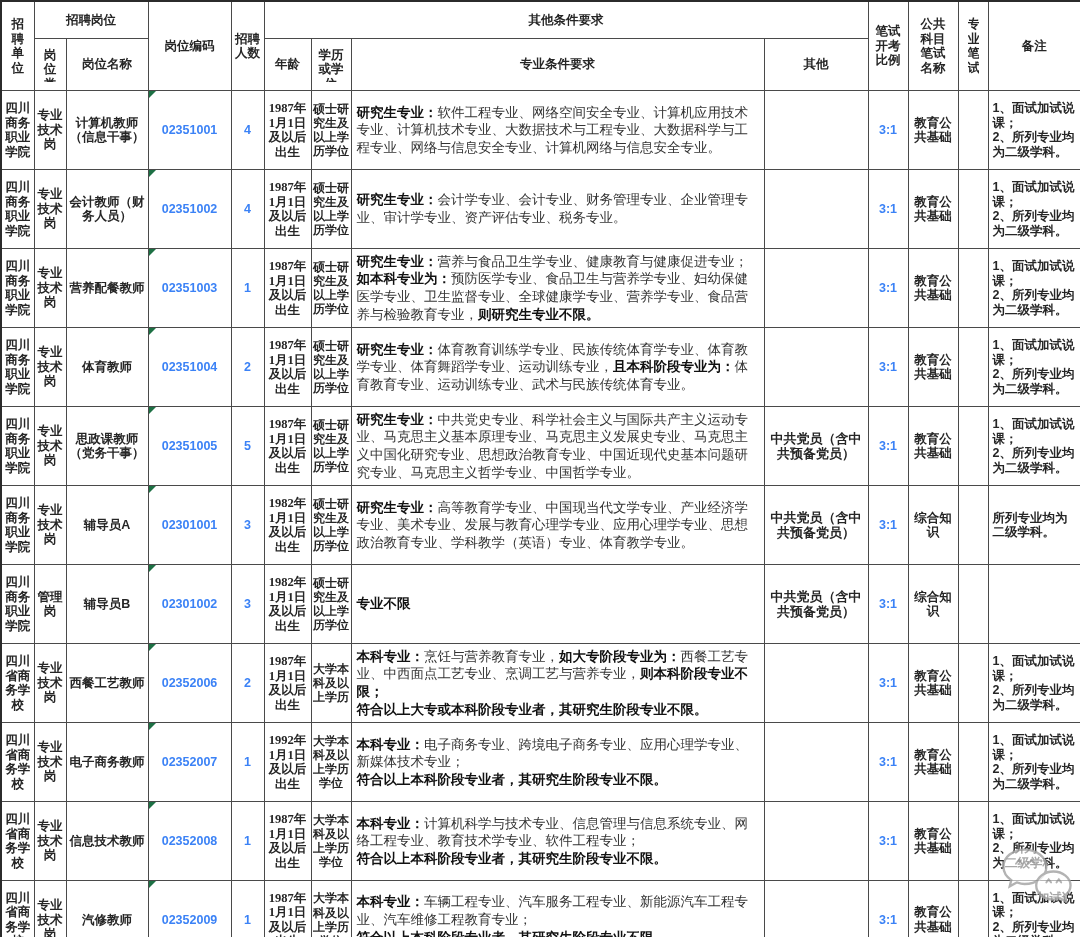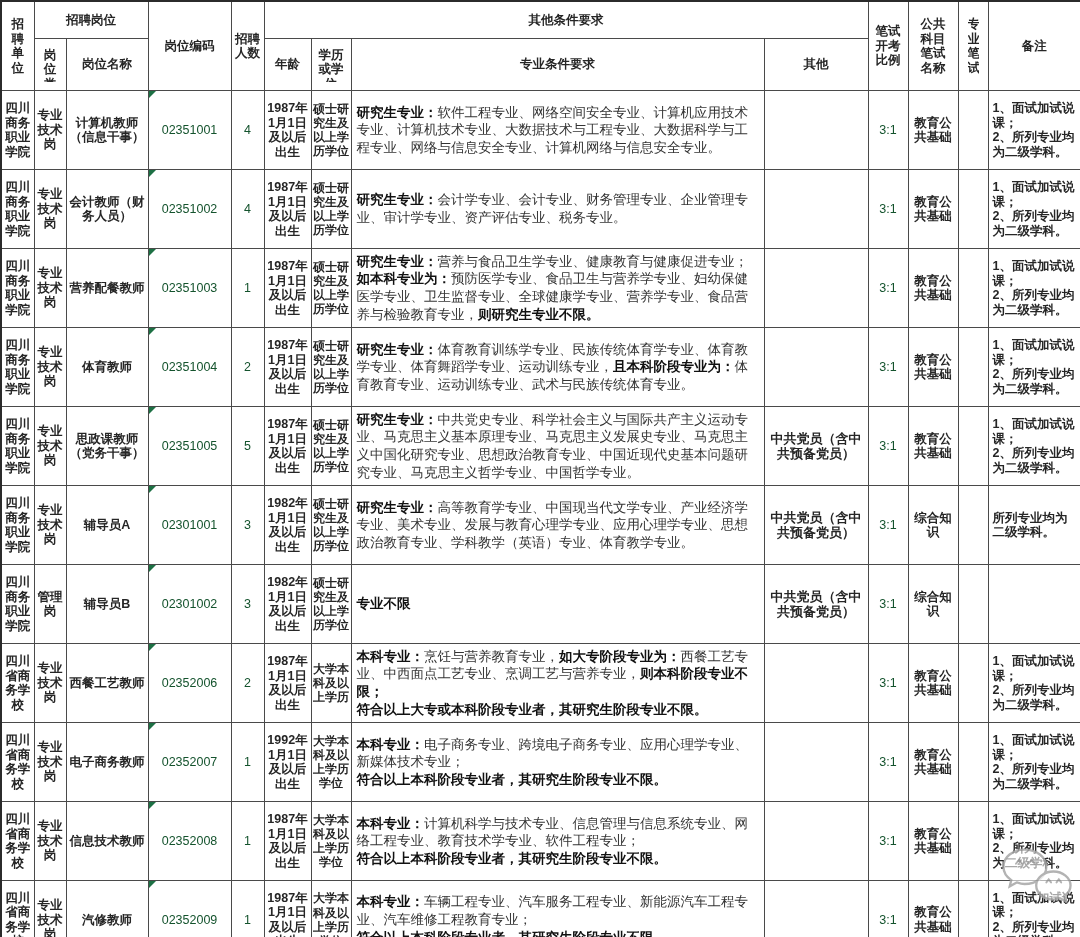--- a/index.html
+++ b/index.html
@@ -10,23 +10,23 @@
   th,td{border:1px solid #4a4a4a;padding:1px 2px;vertical-align:middle;
         font-size:12.5px;line-height:1.16;overflow:hidden;word-break:break-all;}
   thead th{font-weight:700;text-align:center;padding:0 2px;}
   th .clip{max-height:34px;overflow:hidden;}
   th .clip2{max-height:60px;overflow:hidden;}
   th.pad-v{padding:12px 9px;}
   th.pad-c{padding:0 8px;}
   th.pad-p{padding:15px 7px;}
   tbody tr{height:79px;}
   tbody td{text-align:center;font-weight:700;}
-  td.c-code,td.c-count,td.c-ratio{font-weight:400;color:#14532d;}
+  td.c-code,td.c-count,td.c-ratio{font-weight:700;color:#3b82f6;}
   td.c-code{position:relative;}
-  td.c-age{font-size:12.5px;padding:0 2px;}
+  td.c-age{font-size:12.5px;padding:0 2px;font-family:Liberation Serif, serif;}
   td.c-education{font-size:12px;padding:0 1px;line-height:1.18;margin-top:28px;}
   td.c-major{text-align:left;padding:2px 5px;font-size:13.5px;font-weight:400;
              color:#333;white-space:pre-wrap;line-height:1.3;}
   td.c-major span.b{font-weight:700;color:#111;}
   td.c-other{text-align:center;padding:2px 5px;font-size:13px;}
   td.c-remark{text-align:left;padding:2px 4px;font-size:12.5px;white-space:pre-wrap;}
   .tri{position:absolute;top:0;left:0;width:0;height:0;
        border-top:7px solid #1d7044;border-right:7px solid transparent;}
   
   .watermark{position:absolute;right:0;bottom:28px;display:flex;align-items:center;

